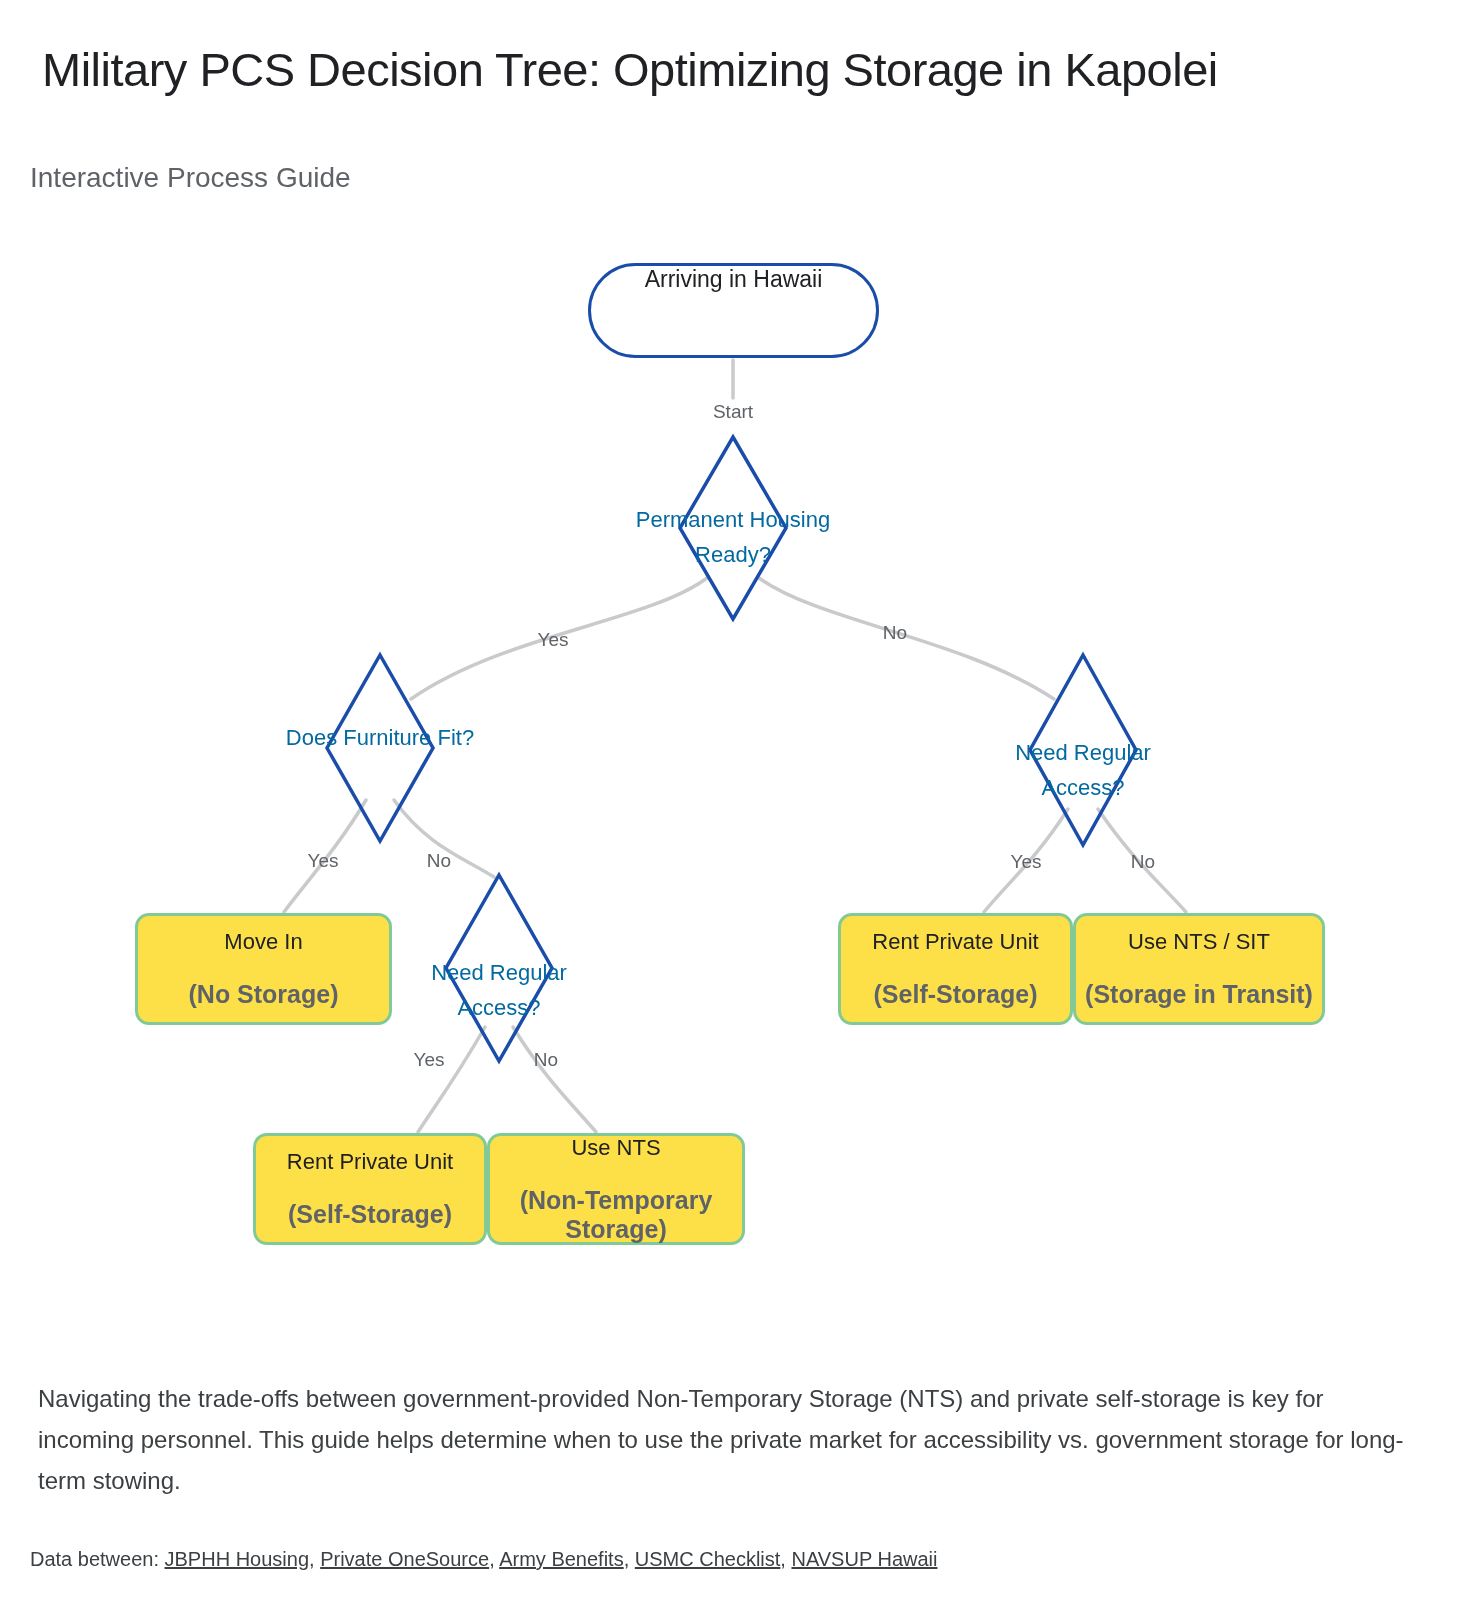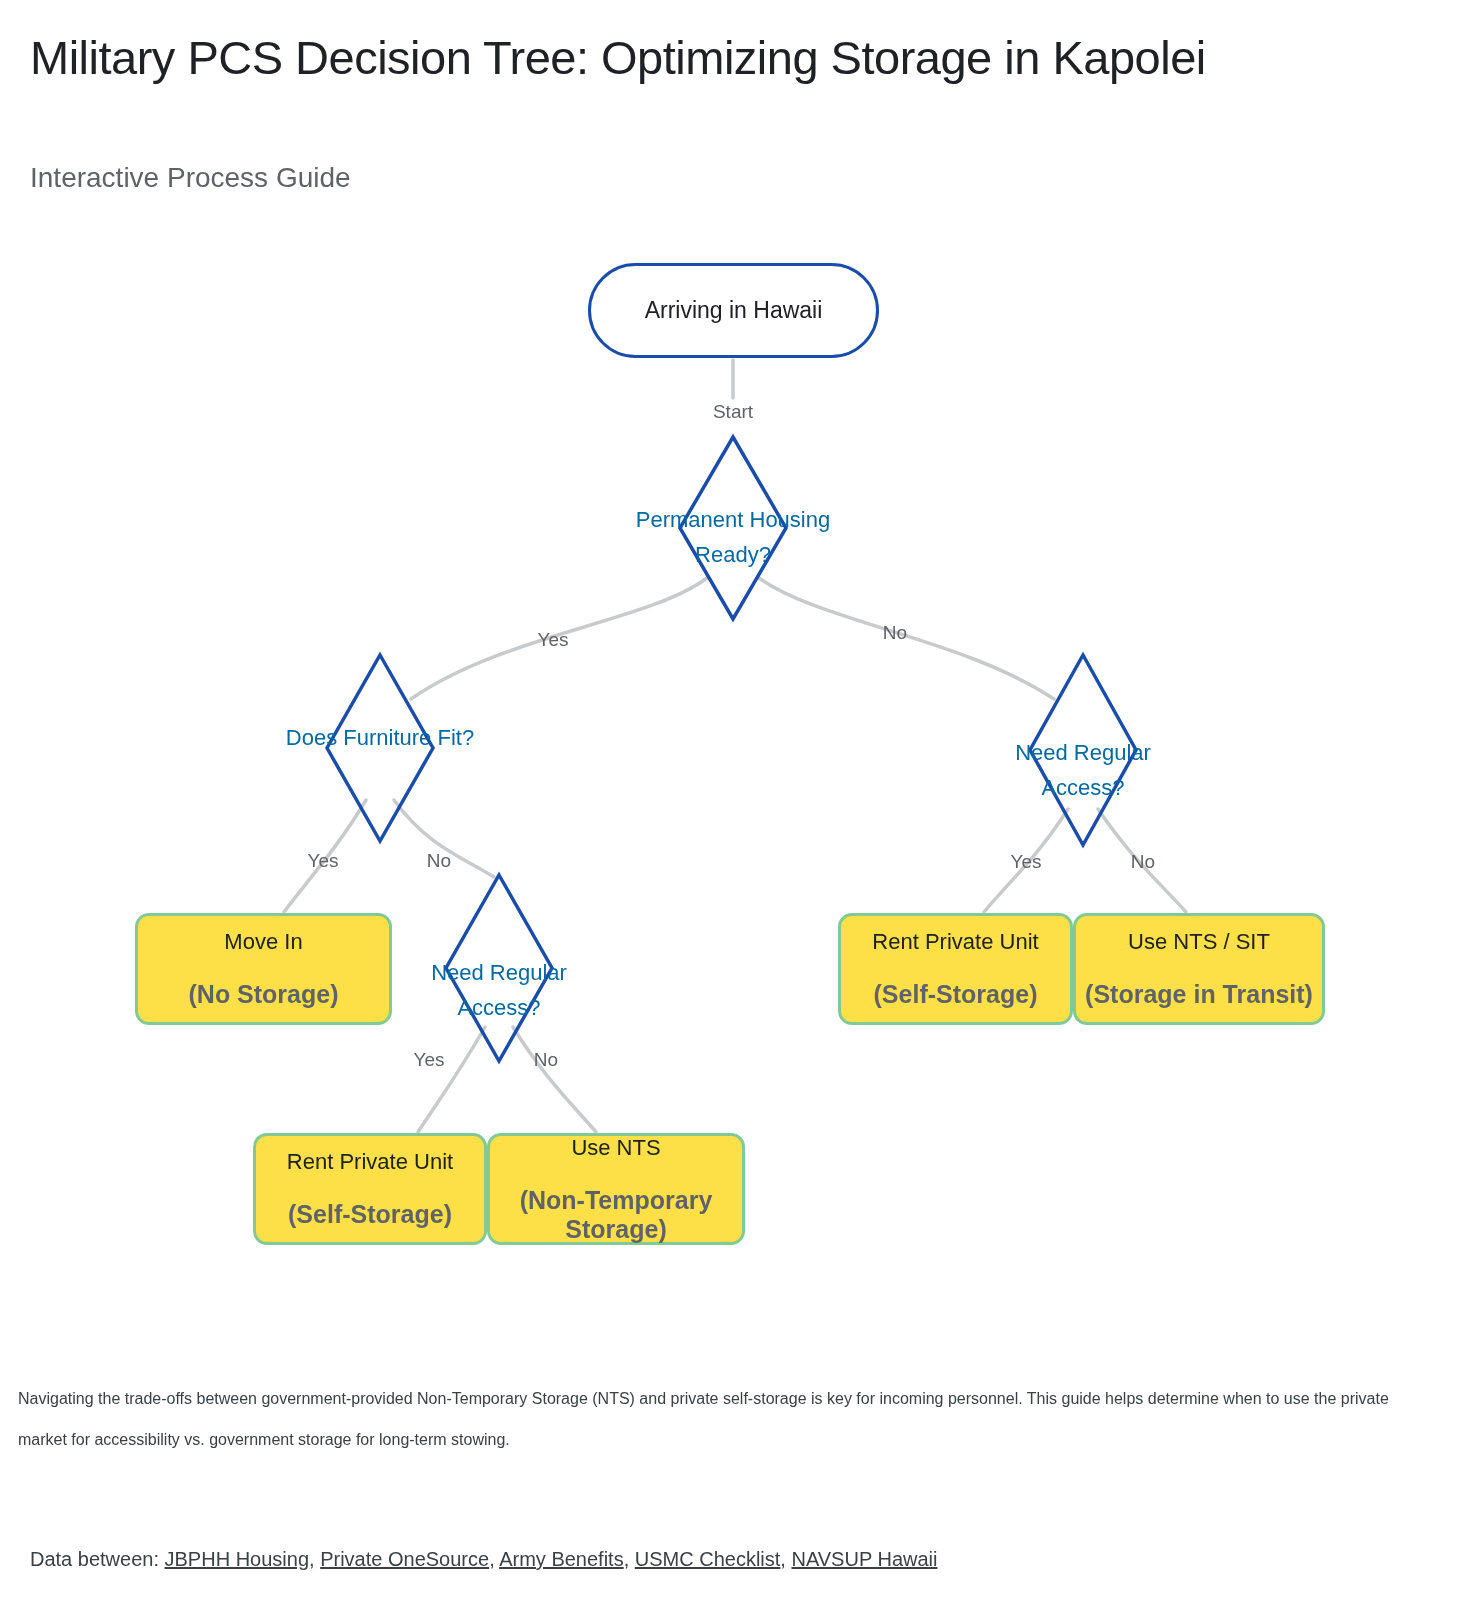--- a/index.html
+++ b/index.html
@@ -1,34 +1,34 @@
 <!DOCTYPE html>
 <html style="--node-outline-blue: #1a4daa; --outcome-outline-green: #81c995; --connector-gray: #c8cacc;"><head>
 <meta charset="utf-8">
 <style>
   html,body{margin:0;padding:0;background:#ffffff;}
   .page{
     position:relative;width:1465px;height:1600px;background:#ffffff;
     font-family:"Liberation Sans",sans-serif;overflow:hidden;
   }
   .page-title{
-    position:absolute;left:30px;top:30px;margin:0;
+    position:absolute;left:30px;top:30px;margin:12px;
     font-size:47px;font-weight:400;color:#202124;letter-spacing:-0.5px;white-space:nowrap;
   }
   .page-subtitle{
     position:absolute;left:30px;top:162px;
     font-size:28px;font-weight:400;color:#5f6368;
   }
   svg.flow{position:absolute;left:0;top:0;}
   svg.flow .edge{fill:none;stroke:var(--connector-gray,#c8cacc);stroke-width:3.5;stroke-linecap:round;}
   svg.flow .diamond{fill:none;stroke:var(--node-outline-blue,#1a4daa);stroke-width:3.5;stroke-linejoin:miter;}
   .start-node{
     position:absolute;left:588px;top:263px;width:291px;height:95px;box-sizing:border-box;
     border:3px solid var(--node-outline-blue,#1a4daa);border-radius:48px;background:#fff;
-    display:flex;align-items:center;justify-content:center;
+    display:flex;justify-content:center;
     font-size:23px;font-weight:500;color:#202124;
   }
   .decision-label{
     position:absolute;transform:translateX(-50%);text-align:center;
     font-size:22px;color:#0369a1;line-height:35px;font-weight:400;
   }
   .d1{left:733px;top:502px;width:230px;}
   .d2{left:380px;top:722px;white-space:nowrap;line-height:32px;}
   .d3{left:1083px;top:735px;width:170px;}
   .d4{left:499px;top:955px;width:170px;}
@@ -43,22 +43,22 @@
     gap:5px;text-align:center;
   }
   .outcome-title{font-size:22px;font-weight:500;color:#202124;}
   .outcome-sub{font-size:25px;font-weight:700;color:#5f6368;margin-top:20px;}
   .oc-move-in{left:135px;top:913px;width:257px;}
   .oc-rent-left{left:253px;top:1133px;width:234px;}
   .oc-nts-left{left:487px;top:1133px;width:258px;}
   .oc-rent-right{left:838px;top:913px;width:235px;}
   .oc-nts-right{left:1073px;top:913px;width:252px;}
   .description{
-    position:absolute;left:18px;top:1378px;width:1385px;margin:0;
-    font-size:16px;line-height:41px;color:#3c4043;font-weight:400;
+    position:absolute;left:38px;top:1378px;width:1385px;margin:0;
+    font-size:24px;line-height:41px;color:#3c4043;font-weight:400;
   }
   .sources{
     position:absolute;left:30px;top:1548px;
     font-size:20px;color:#3c4043;
   }
   .sources a{color:#3c4043;text-decoration:underline;cursor:pointer;}
 </style>
 </head>
 <body>
 

